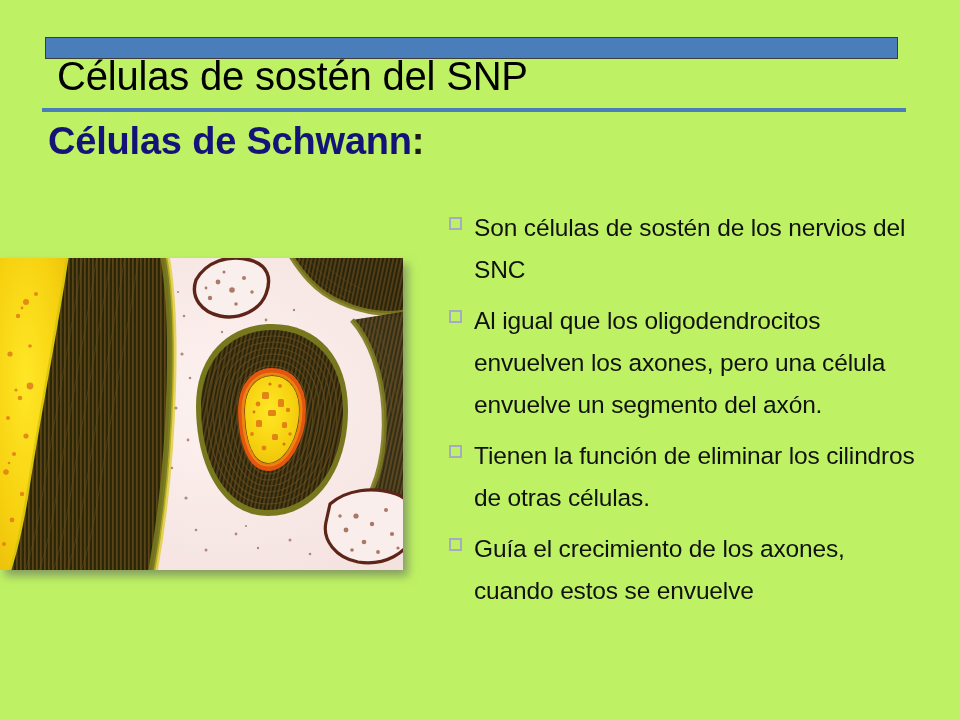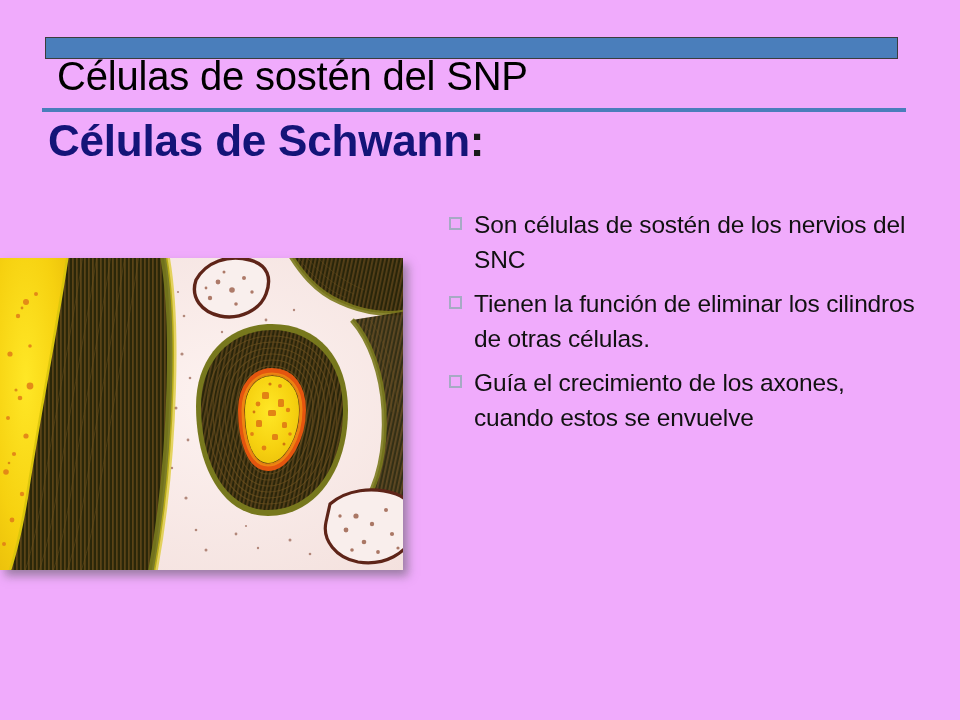--- a/index.html
+++ b/index.html
@@ -8,21 +8,21 @@
     padding: 0;
     background: #ffffff;
   }
   body {
     font-family: "Liberation Sans", sans-serif;
   }
   #slide {
     position: relative;
     width: 960px;
     height: 720px;
-    background: #f0abfc;
+    background: #bef264;
     overflow: hidden;
   }
 
   
   #header-bar {
     position: absolute;
     left: 45px;
     top: 37px;
     width: 853px;
     height: 22px;
@@ -50,21 +50,21 @@
     top: 108px;
     width: 864px;
     height: 4px;
     background: #4a7ebb;
   }
 
   #slide-subtitle {
     position: absolute;
     left: 48px;
     top: 118px;
-    font-size: 44px;
+    font-size: 38px;
     line-height: 46px;
     font-weight: bold;
     color: #141478;
     letter-spacing: -0.2px;
     white-space: nowrap;
     text-align: center;
   }
   #slide-subtitle .colon {
     color: #1a1a1a;
   }
@@ -101,21 +101,21 @@
     height: 13px;
     margin-top: 10px;
     margin-right: 12px;
     border: 2px solid #a6aac4;
     box-sizing: border-box;
     background: transparent;
   }
   .bullet-text {
     flex: 1 1 auto;
     font-size: 24.5px;
-    line-height: 35px;
+    line-height: 42px;
     color: #111111;
     letter-spacing: -0.15px;
     white-space: pre-wrap;
   }
 </style>
 </head>
 <body>
 
 <div id="slide">
 
@@ -313,20 +313,24 @@
     </svg>
   </div>
 
   <div id="bullet-list">
 
     <div class="bullet-item">
       <span class="bullet-marker"></span>
       <span class="bullet-text">Son células de sostén de los nervios del SNC</span>
     </div>
 
+    <div class="bullet-item">
+      <span class="bullet-marker"></span>
+      <span class="bullet-text">Al igual que los oligodendrocitos envuelven los axones, pero una célula envuelve un segmento del axón.</span>
+    </div>
 
     <div class="bullet-item">
       <span class="bullet-marker"></span>
       <span class="bullet-text">Tienen la función de eliminar los cilindros de otras células.</span>
     </div>
 
     <div class="bullet-item">
       <span class="bullet-marker"></span>
       <span class="bullet-text">Guía el crecimiento de los axones, cuando estos se envuelve</span>
     </div>

